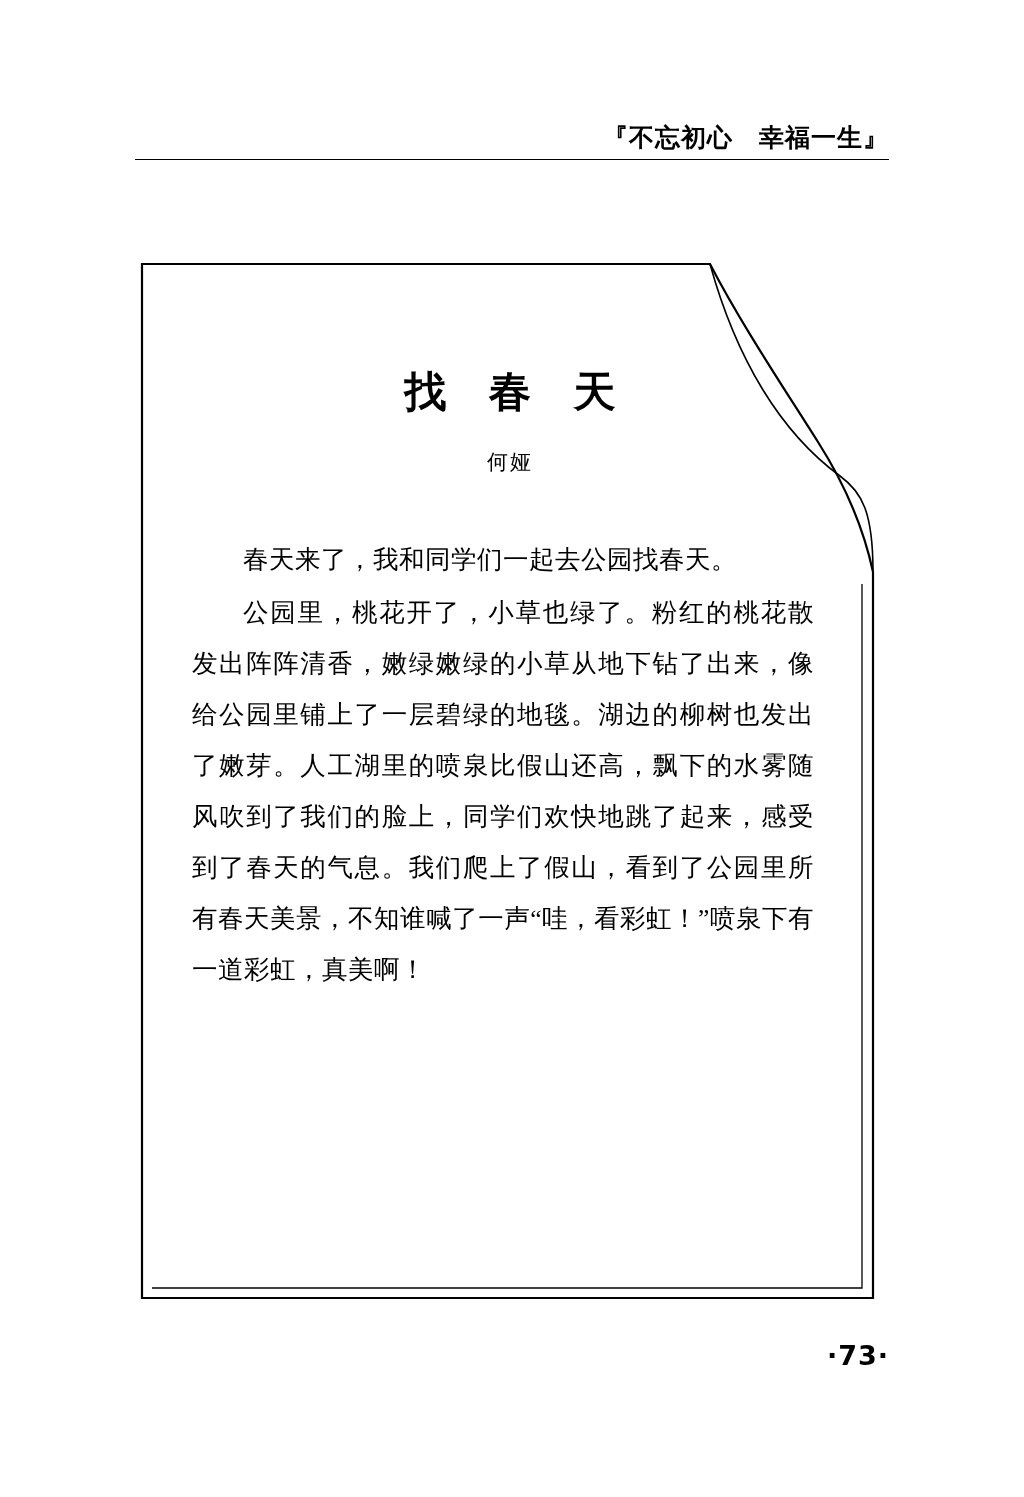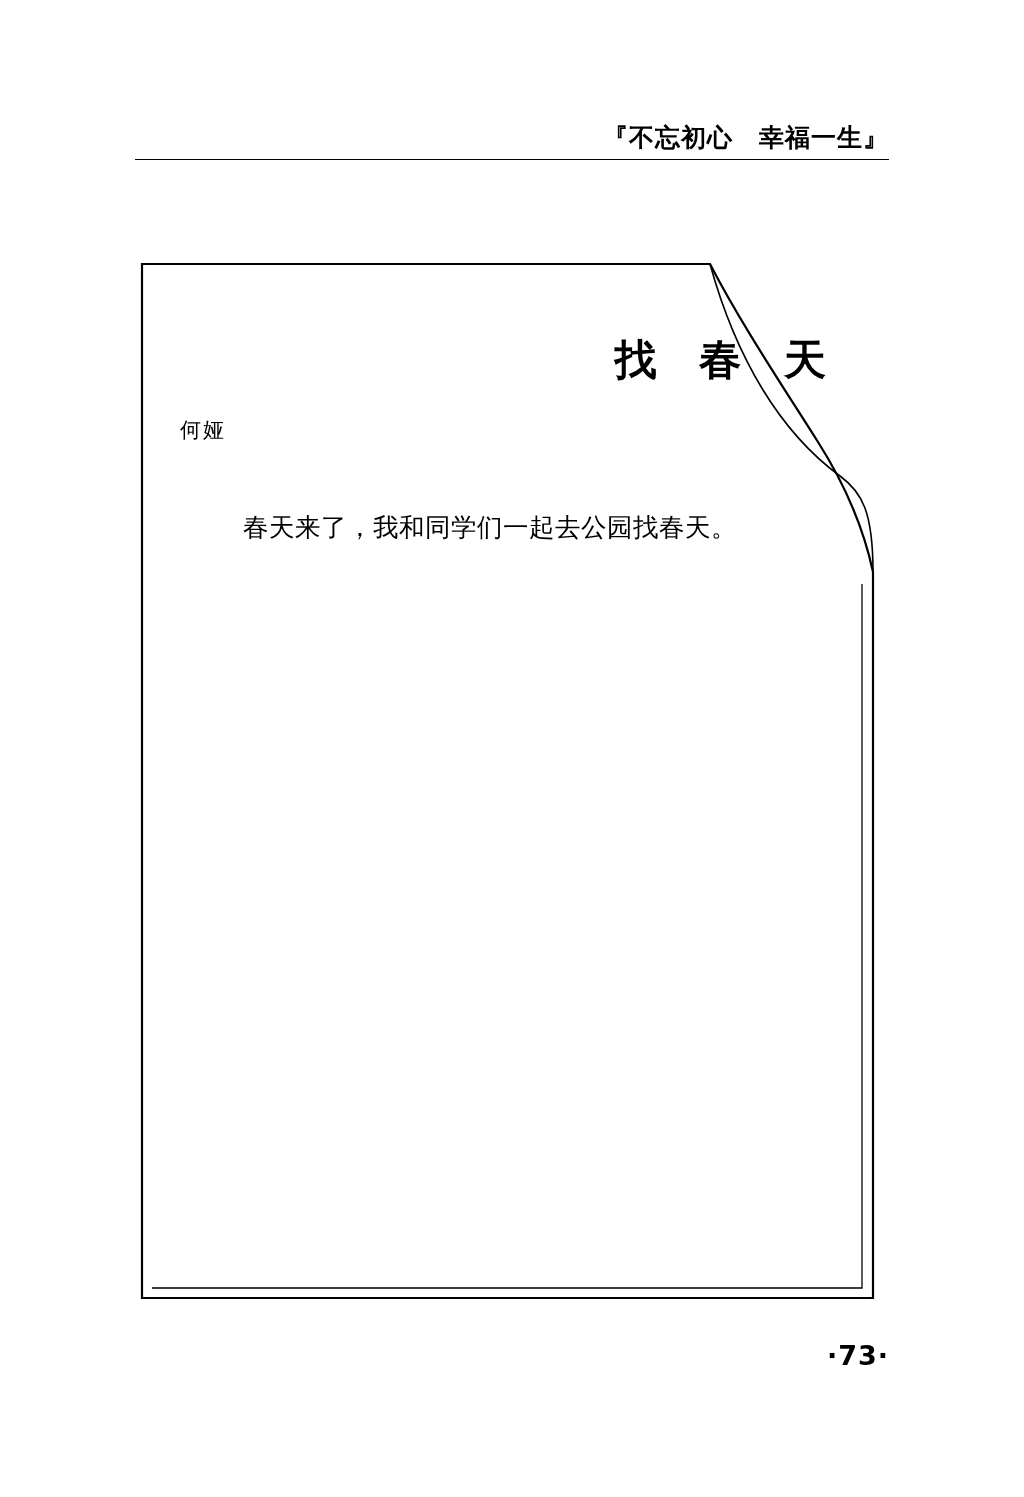--- a/index.html
+++ b/index.html
@@ -60,30 +60,31 @@
   }
 
   
   .article {
     position: absolute;
     left: 40px;
     top: 0;
     width: 660px;
   }
   .article-title {
-    margin-top: 70px;
-    text-align: right;
+    margin-top: 102px;
+    text-align: center;
     font-size: 42px;
     font-weight: bold;
     letter-spacing: 14px;
     text-indent: 14px;
     font-family: "DejaVu Sans", "Liberation Sans", sans-serif;
   }
   .article-author {
     margin-top: 28px;
+    text-align: center;
     font-size: 21px;
     letter-spacing: 2px;
     font-family: "DejaVu Sans", "Liberation Sans", sans-serif;
   }
   .body-text {
     margin-top: 58px;
     padding-left: 12px;
     padding-right: 26px;
   }
   .body-text p {
@@ -124,17 +125,18 @@
     <path d="M722,322 L722,1026 L12,1026" fill="none" stroke="#000" stroke-width="1.3"></path>
 
     <path d="M570,2 C596,96 640,170 700,214 C722,230 733,250 733,310" fill="none" stroke="#000" stroke-width="1.6"></path>
   </svg>
 
   <div class="article">
     <div class="article-title">找 春 天</div>
     <div class="article-author">何娅</div>
     <div class="body-text">
       <p>春天来了，我和同学们一起去公园找春天。</p>
+      <p>公园里，桃花开了，小草也绿了。粉红的桃花散发出阵阵清香，嫩绿嫩绿的小草从地下钻了出来，像给公园里铺上了一层碧绿的地毯。湖边的柳树也发出了嫩芽。人工湖里的喷泉比假山还高，飘下的水雾随风吹到了我们的脸上，同学们欢快地跳了起来，感受到了春天的气息。我们爬上了假山，看到了公园里所有春天美景，不知谁喊了一声“哇，看彩虹！”喷泉下有一道彩虹，真美啊！</p>
     </div>
   </div>
 </div>
 
 <div class="folio">·73·</div>
 
 </body></html>

